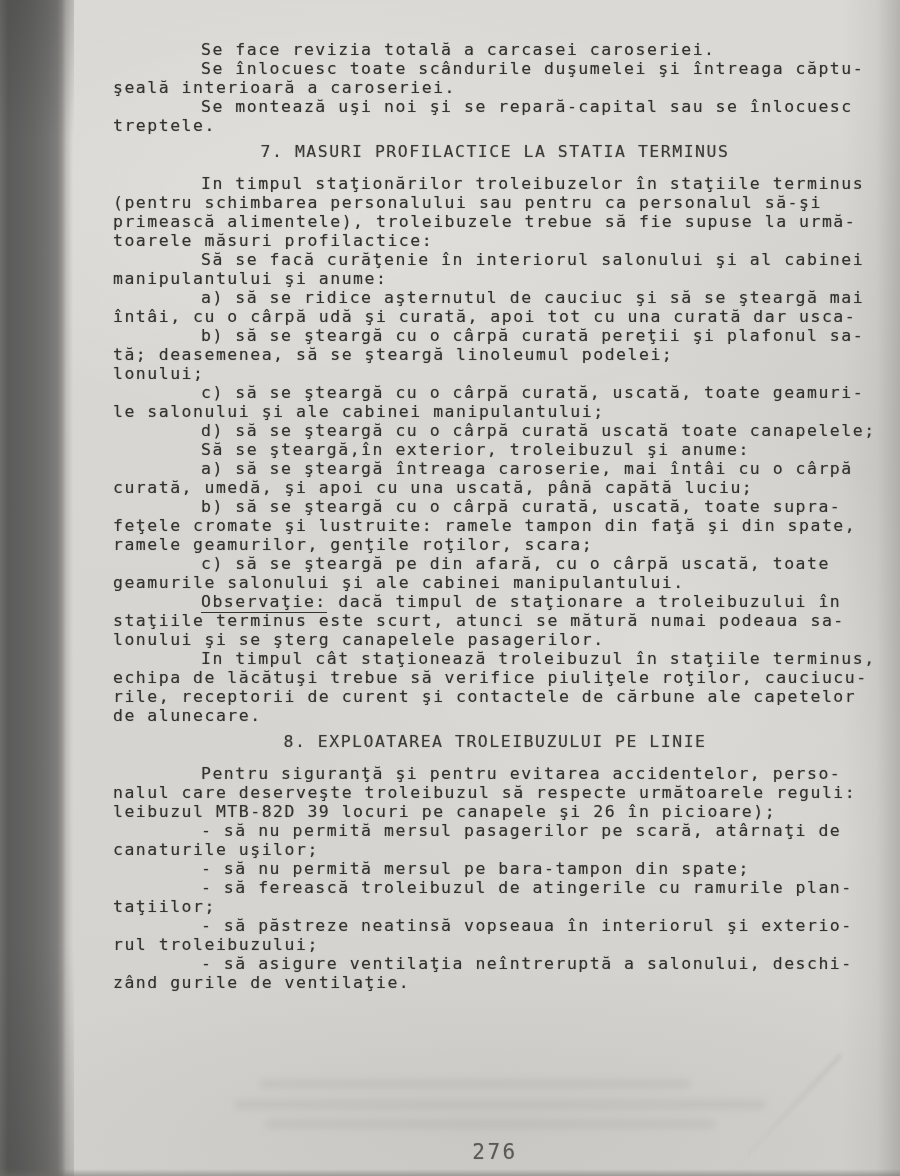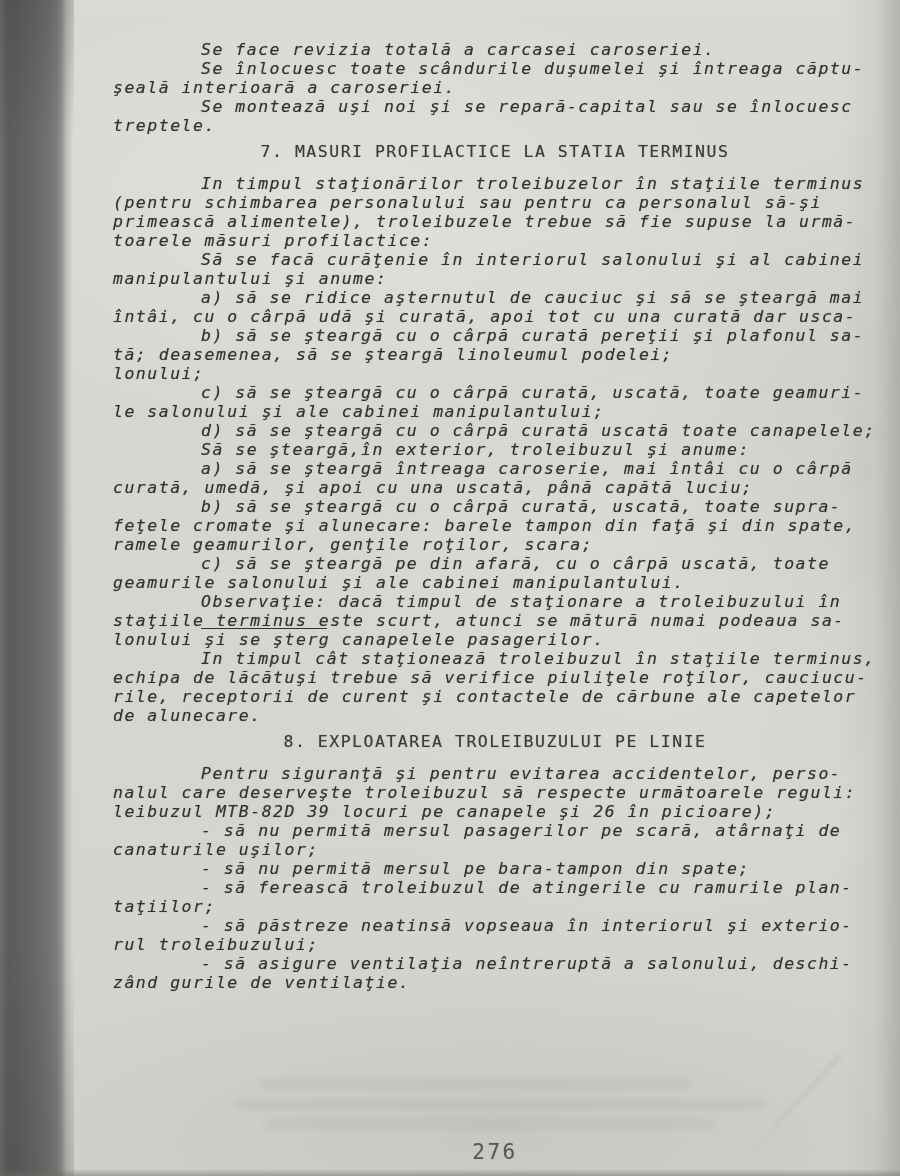--- a/index.html
+++ b/index.html
@@ -45,24 +45,24 @@
   .smudge{position:absolute;filter:blur(3px);background:rgba(145,144,140,.16);border-radius:3px;}
   .smudge.s1{left:260px;top:1080px;width:430px;height:8px;}
   .smudge.s2{left:235px;top:1100px;width:530px;height:9px;}
   .smudge.s3{left:265px;top:1120px;width:450px;height:8px;}
   .text-block{
     position:absolute;left:113px;top:40px;width:764px;
     font-size:16.5px;line-height:19px;letter-spacing:1.5px;
     color:var(--ink,#34322e);
     text-shadow:0 0 1px rgba(42,40,36,.45);
   }
-  .line{white-space:nowrap;font-style:italic;}
+  .line{white-space:nowrap;}
   .line.indent{padding-left:88px;}
   .heading{margin:7px 0 13px;text-align:center;white-space:nowrap;color:#3d3b37;}
-  .u{border-bottom:1.5px solid currentColor;padding-bottom:17px;}
+  .u{border-bottom:1.5px solid currentColor;padding-bottom:1px;}
   .page-number{
     position:absolute;left:113px;top:1140px;width:764px;text-align:center;
     font-size:21px;letter-spacing:2.5px;color:#5b5955;
     text-shadow:0 0 1px rgba(70,68,64,.35);
   }
 </style>
 </head>
 <body>
 
 <div class="page">
@@ -97,21 +97,21 @@
         <div class="line indent">b) să se şteargă cu o cârpă curată pereţii şi plafonul sa-</div>
         <div class="line">tă; deasemenea, să se şteargă linoleumul podelei;</div>
         <div class="line">lonului;</div>
         <div class="line indent">c) să se şteargă cu o cârpă curată, uscată, toate geamuri-</div>
         <div class="line">le salonului şi ale cabinei manipulantului;</div>
         <div class="line indent">d) să se şteargă cu o cârpă curată uscată toate canapelele;</div>
         <div class="line indent">Să se şteargă,în exterior, troleibuzul şi anume:</div>
         <div class="line indent">a) să se şteargă întreaga caroserie, mai întâi cu o cârpă</div>
         <div class="line">curată, umedă, şi apoi cu una uscată, până capătă luciu;</div>
         <div class="line indent">b) să se şteargă cu o cârpă curată, uscată, toate supra-</div>
-        <div class="line">feţele cromate şi alunecare: barele tampon din faţă şi din spate,</div>
+        <div class="line">feţele cromate şi lustruite: ramele tampon din faţă şi din spate,</div>
         <div class="line">ramele geamurilor, genţile roţilor, scara;</div>
         <div class="line indent">c) să se şteargă pe din afară, cu o cârpă uscată, toate</div>
         <div class="line">geamurile salonului şi ale cabinei manipulantului.</div>
         <div class="line indent"><span class="u">Observaţie:</span> dacă timpul de staţionare a troleibuzului în</div>
         <div class="line">staţiile terminus este scurt, atunci se mătură numai podeaua sa-</div>
         <div class="line">lonului şi se şterg canapelele pasagerilor.</div>
         <div class="line indent">In timpul cât staţionează troleibuzul în staţiile terminus,</div>
         <div class="line">echipa de lăcătuşi trebue să verifice piuliţele roţilor, cauciucu-</div>
         <div class="line">rile, receptorii de curent şi contactele de cărbune ale capetelor</div>
         <div class="line">de alunecare.</div>

